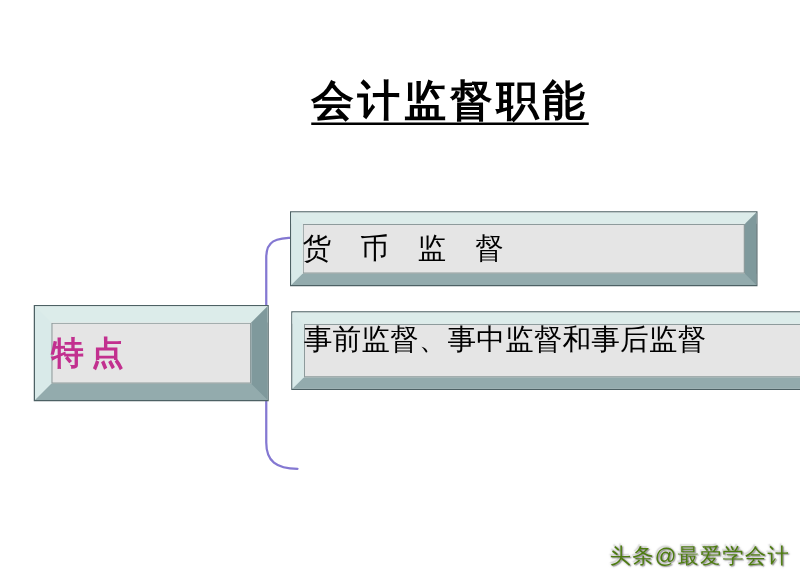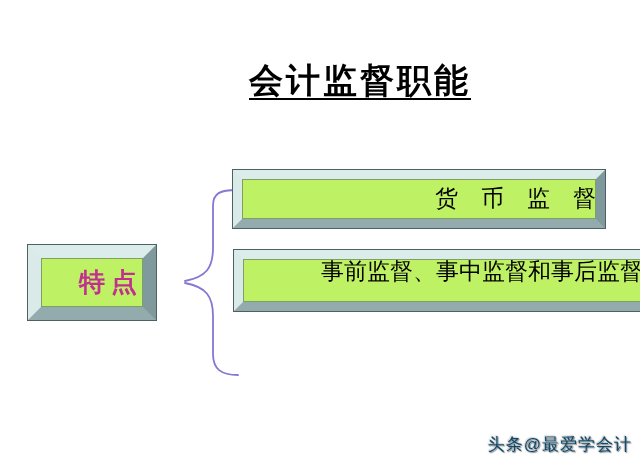--- a/index.html
+++ b/index.html
@@ -28,33 +28,33 @@
     letter-spacing: 3px;
     text-decoration: underline;
     text-underline-offset: 6px;
     text-decoration-thickness: 2px;
     margin-left: 40px;
   }
   
   .bevel {
     position: absolute;
     box-sizing: border-box;
-    background: #bef264;
+    background: #e5e5e5;
     border-style: solid;
     border-color: #dcecea #7f999c #93abad #d9eae9; 
     box-shadow: 0 0 0 1px #4d6164, inset 0 0 0 1px rgba(70, 95, 97, 0.55);
     display: flex;
-    justify-content: flex-end;
+    justify-content: flex-start;
     font-family: "Liberation Serif", serif;
     color: #000000;
   }
   .feature-box {
     left: 28px;
     top: 245px;
-    width: 128px;
+    width: 186px;
     height: 75px;
     border-width: 13px;
     align-items: center;
   }
   .feature-box .label {
     font-size: 26px;
     font-weight: bold;
     letter-spacing: 6px;
     color: #c2308f;
     white-space: nowrap;
@@ -99,21 +99,21 @@
     stroke: #8478d2;
     stroke-width: 1.8;
     stroke-linecap: round;
   }
   .watermark {
     position: absolute;
     right: 8px;
     bottom: 6px;
     font-family: "Liberation Sans", sans-serif;
     font-size: 17px;
-    color: #0c4a6e;
+    color: #4d7c0f;
     text-shadow: 1px 1px 1px rgba(110,110,110,0.75), -1px -1px 1px rgba(160,160,160,0.4), 0 0 2px rgba(130,130,130,0.5);
     letter-spacing: 1px;
     white-space: nowrap;
   }
 </style>
 </head>
 <body>
 
 <div class="slide">
 

